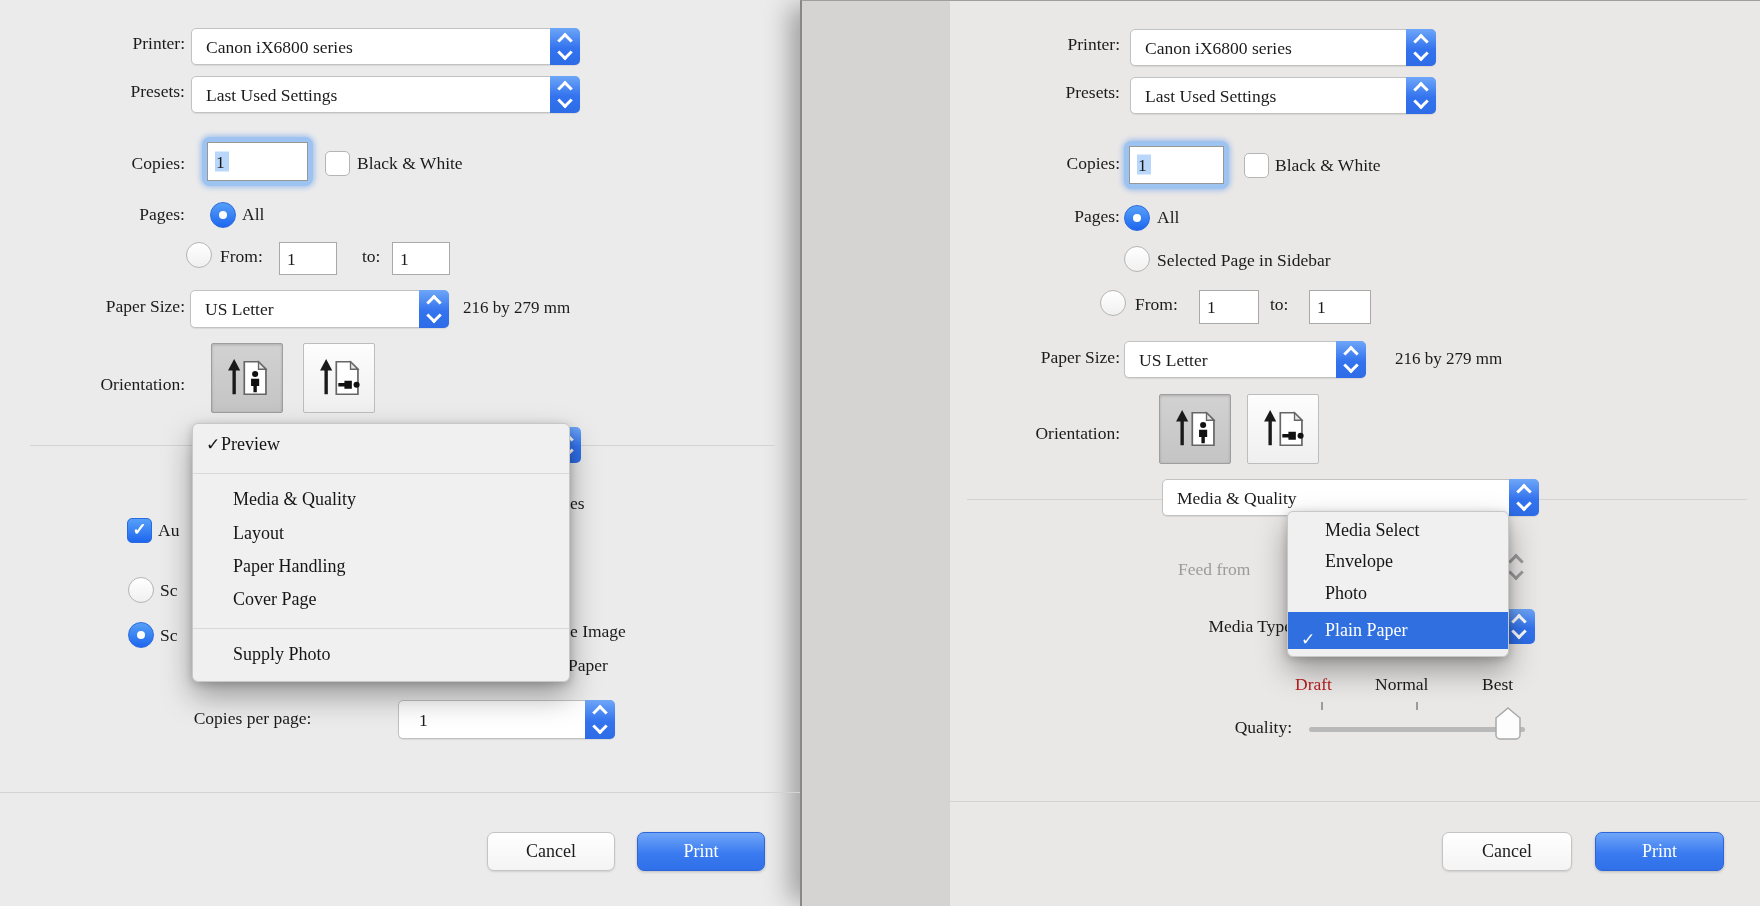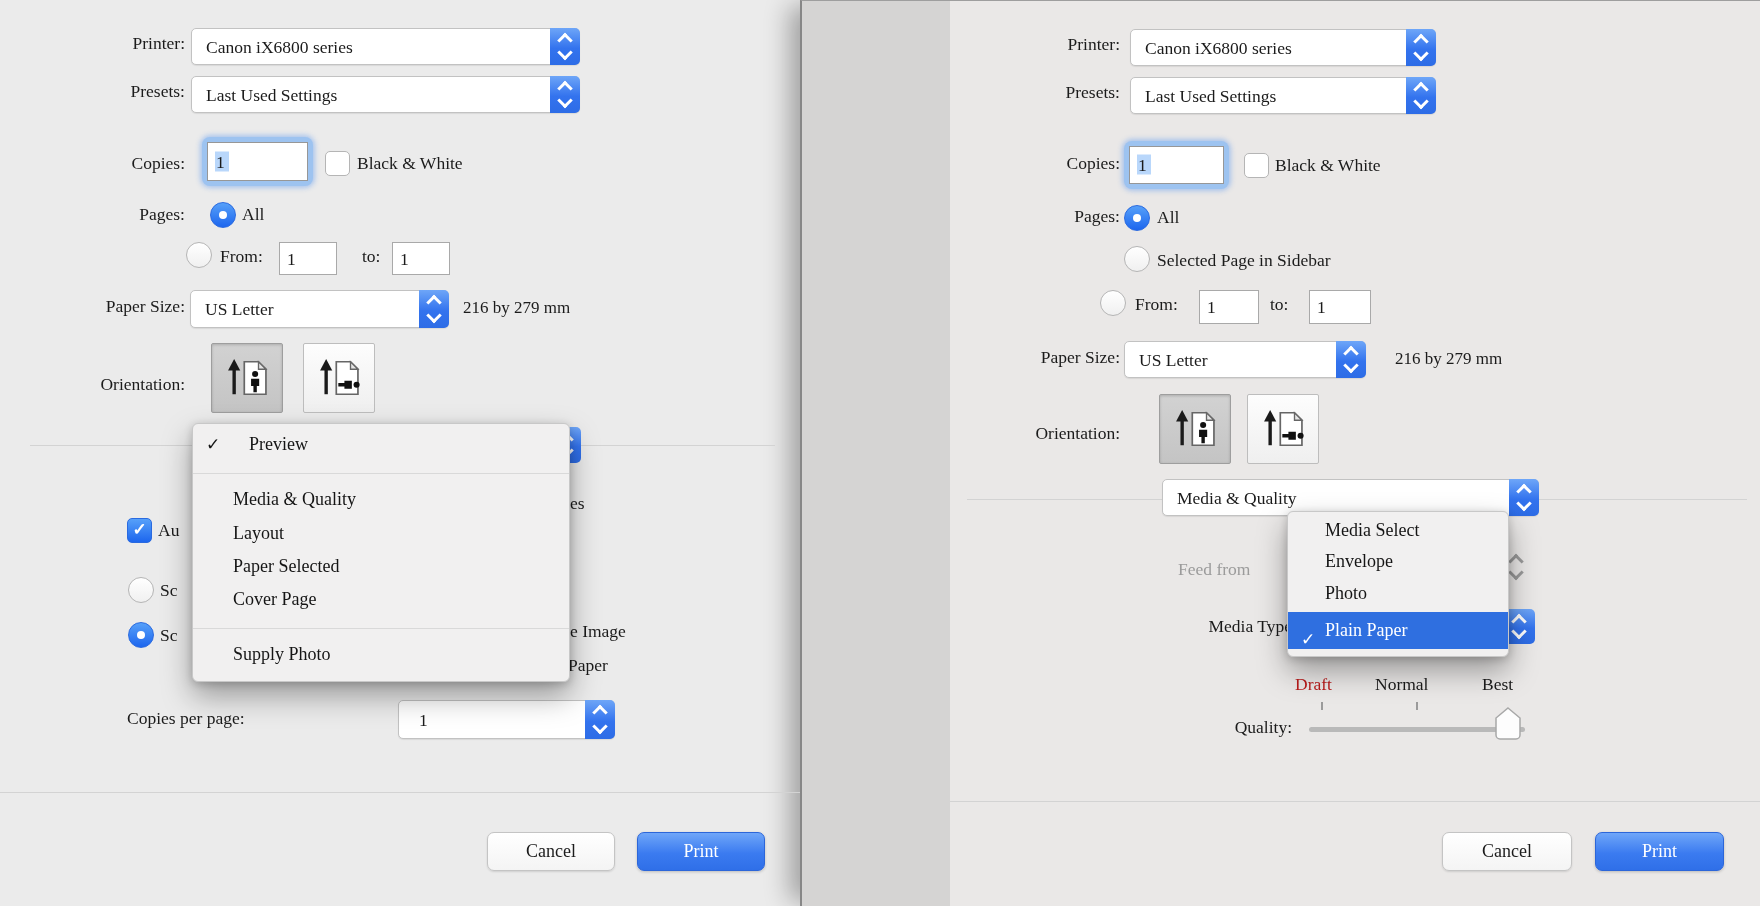--- a/index.html
+++ b/index.html
@@ -169,42 +169,42 @@
     <div class="radio" style="left:128px;top:577px"></div>
     <div class="frag" style="left:160px;top:580px">Sc</div>
     <div class="radio on" style="left:128px;top:622px"></div>
     <div class="frag" style="left:160px;top:625px">Sc</div>
     <div class="frag" style="left:570px;top:621px">e Image</div>
     <div class="frag" style="left:568px;top:655px">Paper</div>
 
     <div class="menu" style="left:192px;top:423px;width:376px;height:257px">
       <div class="mitem" style="top:10px">
         <span class="mcheck" style="left:13px">✓</span>
-        <span style="position:absolute;left:56px">Preview</span>
+        <span style="position:absolute;left:28px">Preview</span>
       </div>
       <div class="msep" style="top:49px"></div>
       <div class="mitem" style="top:65px">
         <span style="position:absolute;left:40px">Media &amp; Quality</span>
       </div>
       <div class="mitem" style="top:99px">
         <span style="position:absolute;left:40px">Layout</span>
       </div>
       <div class="mitem" style="top:132px">
-        <span style="position:absolute;left:40px">Paper Selected</span>
+        <span style="position:absolute;left:40px">Paper Handling</span>
       </div>
       <div class="mitem" style="top:165px">
         <span style="position:absolute;left:40px">Cover Page</span>
       </div>
       <div class="msep" style="top:204px"></div>
       <div class="mitem" style="top:220px">
         <span style="position:absolute;left:40px">Supply Photo</span>
       </div>
     </div>
 
-    <div class="lbl" style="left:127px;top:708px;width:251px;text-align:left">Copies per page:</div>
+    <div class="lbl" style="left:127px;top:708px;width:251px;text-align:center">Copies per page:</div>
     <div class="popup" style="left:398px;top:700px;width:215px;height:37px">
       <span class="ptext" style="left:20px">1</span>
       <span class="cap">
           <i class="chev up"></i>
           <i class="chev dn"></i>
         </span>
     </div>
 
     <div class="sep" style="left:0;top:792px;width:800px"></div>
     <div class="btn plain" style="left:487px;top:832px;width:126px">Cancel</div>

